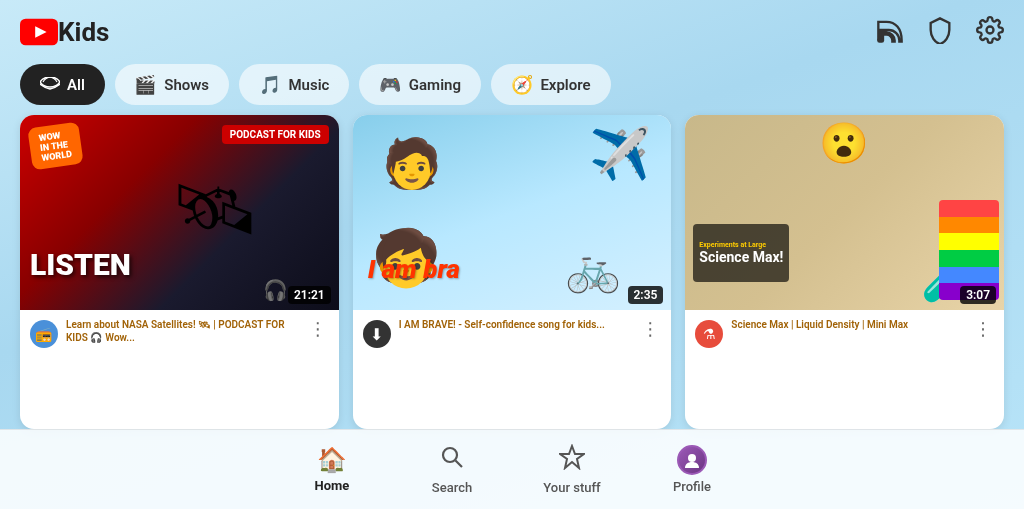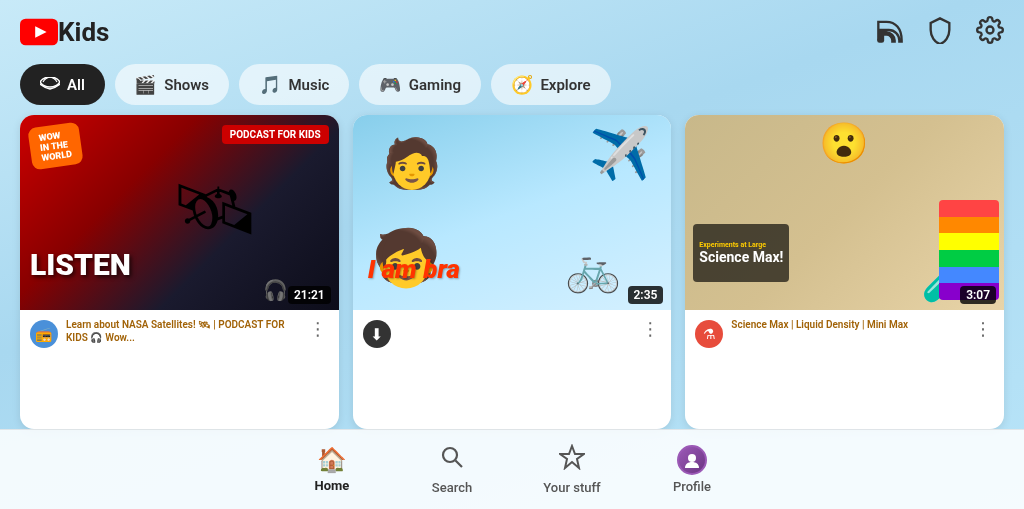--- a/index.html
+++ b/index.html
@@ -359,20 +359,21 @@
         <div style="position:absolute;bottom:20px;left:20px;font-size:55px;">🧒</div>
         <div style="position:absolute;bottom:15px;right:50px;font-size:45px;">🚲</div>
         <div style="position:absolute;top:20px;left:30px;font-size:48px;">🧑</div>
         <div class="brave-text" style="position:absolute;bottom:26px;left:15px;color:#ff3300;font-size:26px;font-weight:900;font-style:italic;text-shadow:1px 1px 2px rgba(0,0,0,0.3);">I am bra</div>
       </div>
       <div class="duration-badge">2:35</div>
     </div>
     <div class="video-info">
       <div class="video-left">
         <div class="video-channel-icon icon-brave" style="background:#333;color:white;display:flex;align-items:center;justify-content:center;font-size:16px;">⬇</div>
+        <div class="video-title">I AM BRAVE! - Self-confidence song for kids...</div>
       </div>
       <div class="video-more">⋮</div>
     </div>
   </div>
 
   <div class="video-card">
     <div class="video-thumb">
       <div class="thumb-science-content">
         <div style="position:absolute;top:5px;left:50%;transform:translateX(-50%);font-size:40px;">😮</div>
         <div style="position:absolute;bottom:5px;right:15px;font-size:55px;">🧪</div>

